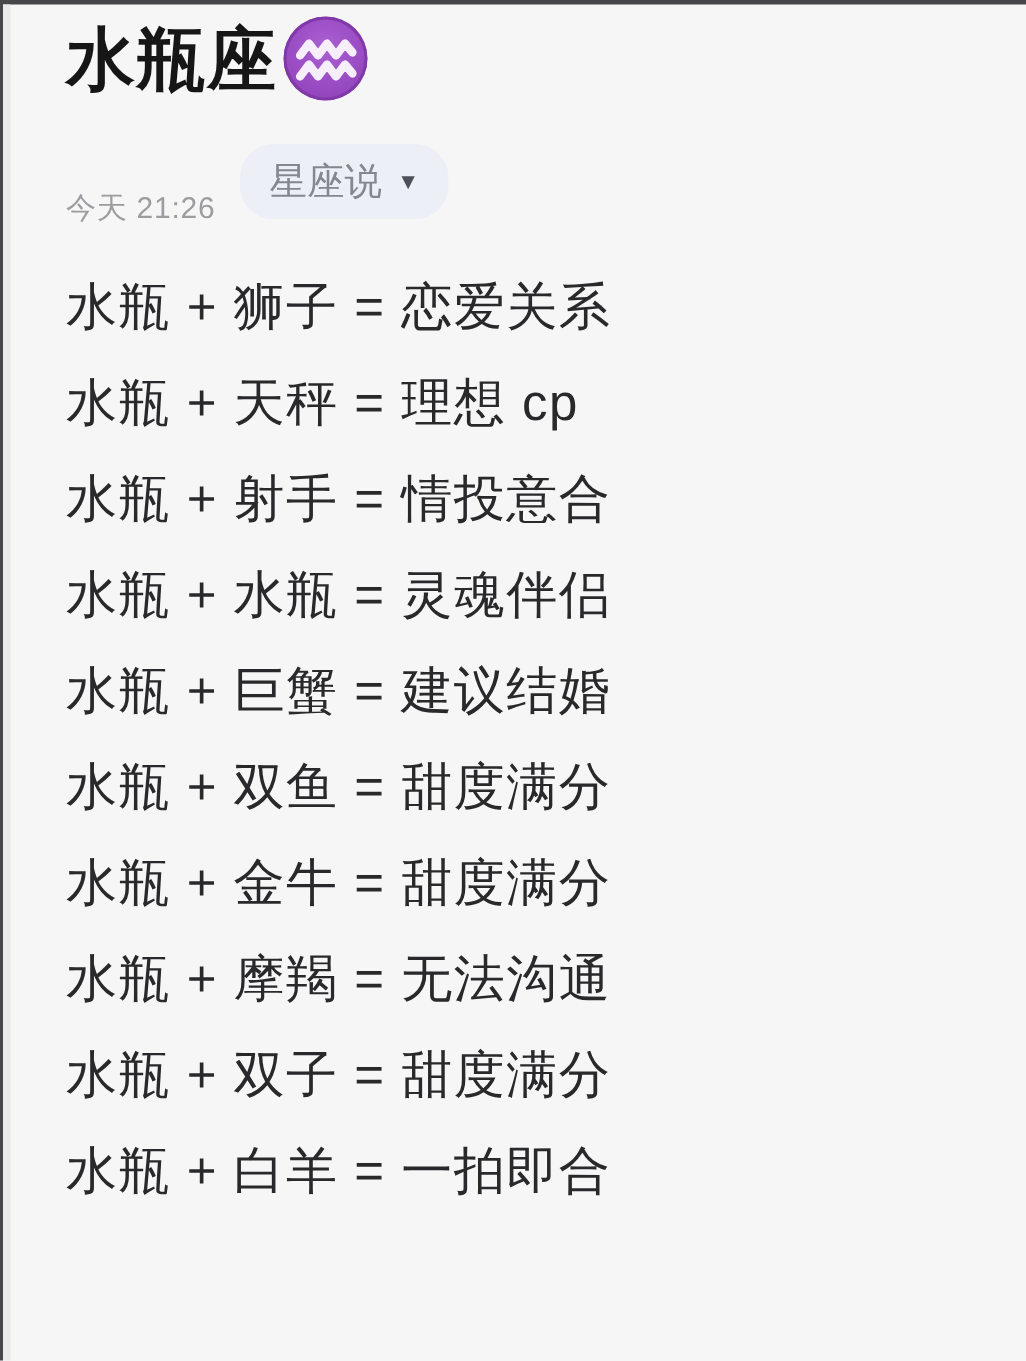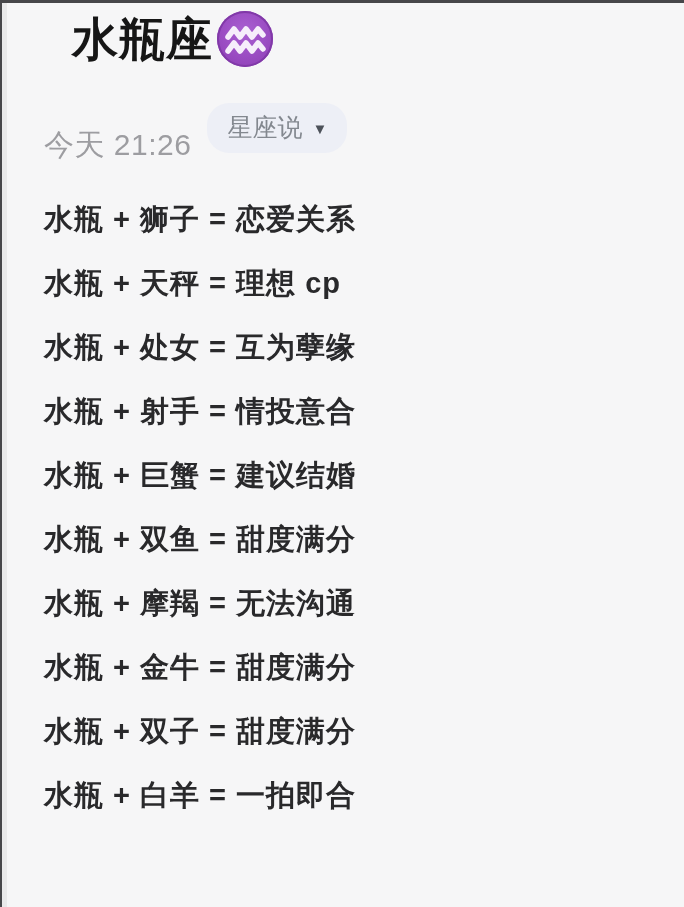--- a/index.html
+++ b/index.html
@@ -31,42 +31,41 @@
     align-items: center;
     gap: 4px;
     margin-top: 2px;
   }
   .post-title {
     font-size: 46px;
     font-weight: 700;
     color: #161616;
     letter-spacing: 1px;
     line-height: 56px;
-    margin-left: 28px;
   }
   .zodiac-circle {
     width: 56px;
     height: 56px;
     border-radius: 50%;
     background: radial-gradient(circle at 50% 38%, #aa60d2 0%, #9a4cc2 55%, #8a3cb2 100%);
     box-shadow: inset 0 0 0 2px #8139a8;
     display: flex;
     align-items: center;
     justify-content: center;
     flex: 0 0 auto;
   }
   .zodiac-circle svg { display: block; }
   .meta-row {
     display: flex;
     align-items: center;
     margin-top: 22px;
     gap: 16px;
   }
   .timestamp {
-    font-size: 30px;
+    font-size: 20px;
     color: #9d9da1;
     letter-spacing: 0.5px;
     margin-top: 36px;
   }
   .source-badge {
     display: inline-flex;
     align-items: center;
     gap: 10px;
     background: #edeff6;
     border: none;
@@ -85,23 +84,23 @@
     transform: translateY(1px);
   }
   
   .pairing-list {
     margin-top: 38px;
     display: flex;
     flex-direction: column;
     gap: 33px;
   }
   .pairing-row {
-    font-size: 29px;
+    font-size: 34px;
     line-height: 31px;
-    font-weight: 700;
+    font-weight: 400;
     color: #29292b;
     letter-spacing: 1px;
     white-space: nowrap;
   }
 </style>
 </head>
 <body>
 
 <div class="page">
 
@@ -119,23 +118,23 @@
     <span class="timestamp">今天 21:26</span>
     <button class="source-badge">
       <span class="badge-label">星座说</span>
       <span class="chevron">▼</span>
     </button>
   </div>
 
   <div class="pairing-list" id="pairing-list">
       <div class="pairing-row">水瓶 + 狮子 = 恋爱关系</div>
       <div class="pairing-row">水瓶 + 天秤 = 理想 cp</div>
-      <div class="pairing-row">水瓶 + 处女 = 互为孽缘</div>
       <div class="pairing-row">水瓶 + 射手 = 情投意合</div>
+      <div class="pairing-row">水瓶 + 水瓶 = 灵魂伴侣</div>
       <div class="pairing-row">水瓶 + 巨蟹 = 建议结婚</div>
       <div class="pairing-row">水瓶 + 双鱼 = 甜度满分</div>
+      <div class="pairing-row">水瓶 + 金牛 = 甜度满分</div>
       <div class="pairing-row">水瓶 + 摩羯 = 无法沟通</div>
-      <div class="pairing-row">水瓶 + 金牛 = 甜度满分</div>
       <div class="pairing-row">水瓶 + 双子 = 甜度满分</div>
       <div class="pairing-row">水瓶 + 白羊 = 一拍即合</div>
     </div>
 
 </div>
 
 </body></html>

